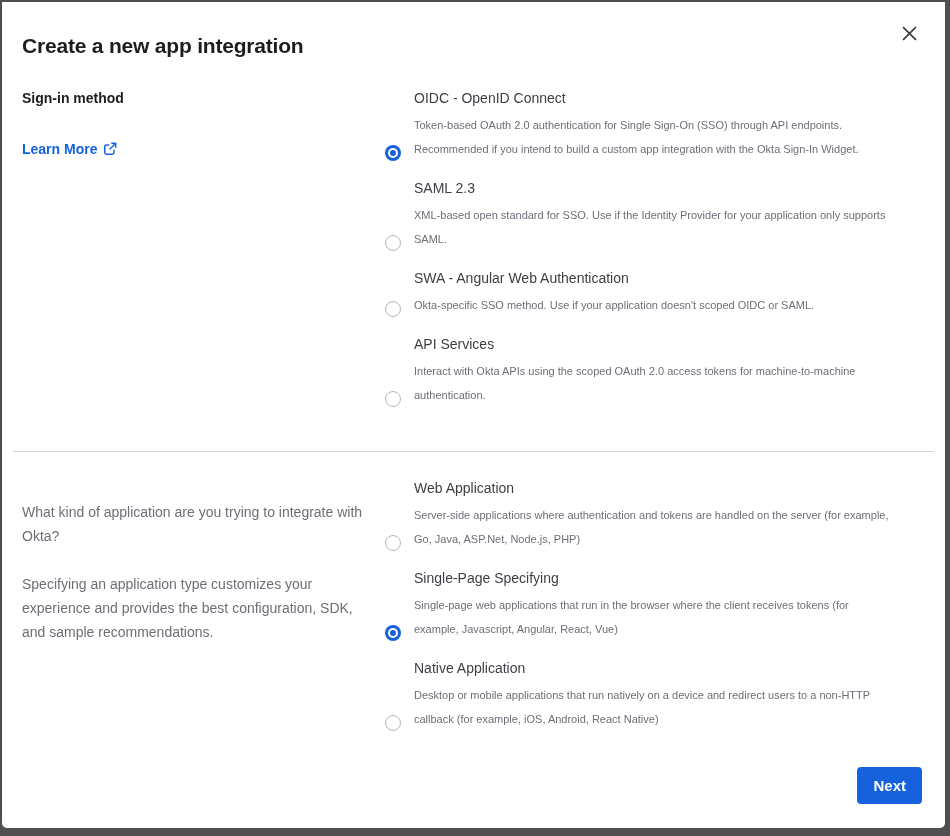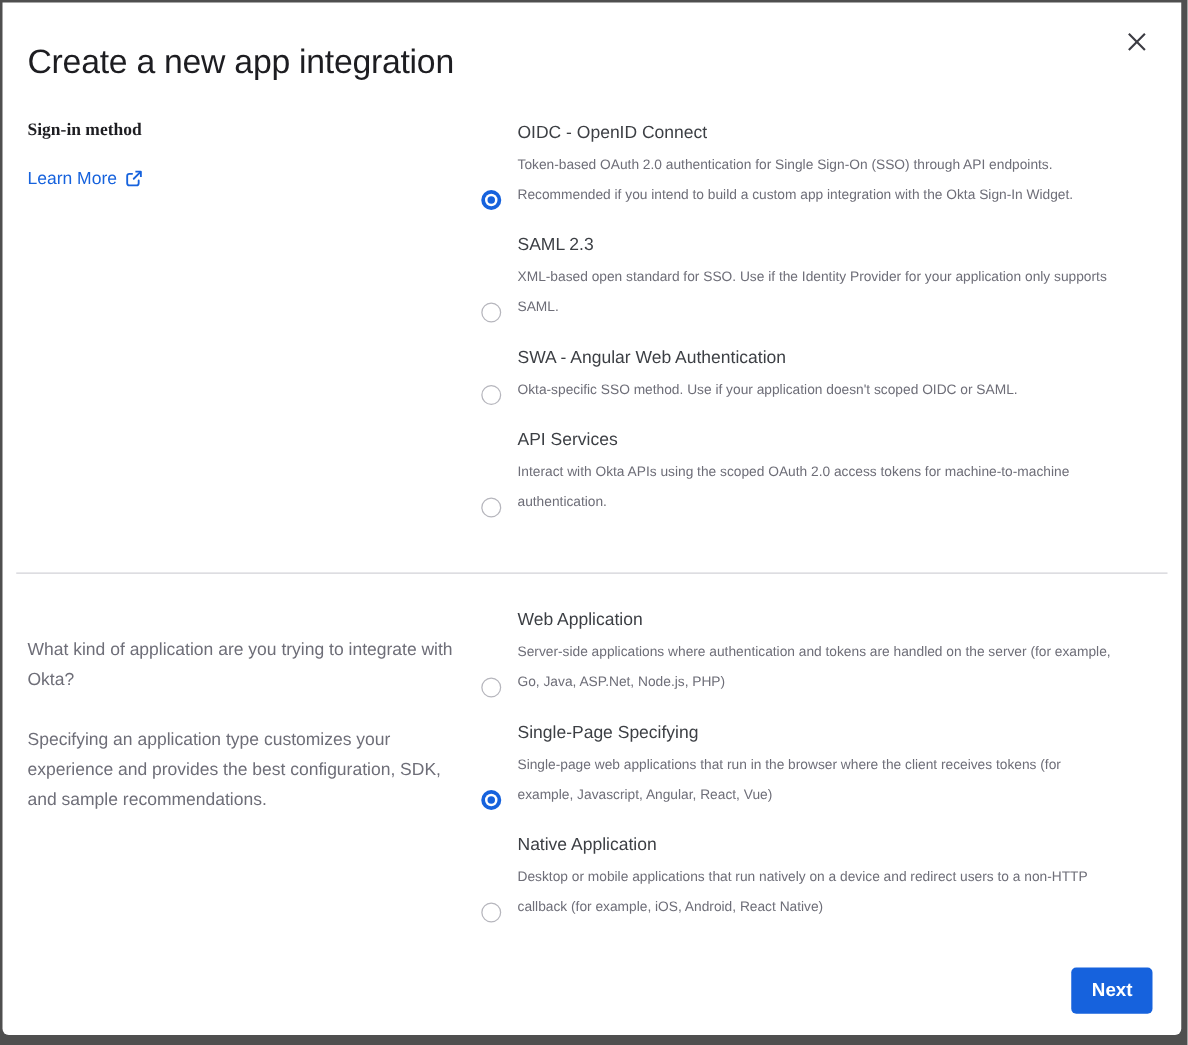--- a/index.html
+++ b/index.html
@@ -22,22 +22,22 @@
   .modal{
     position:absolute;
     top:2px;left:2px;right:5px;bottom:8px;
     background:#ffffff;
     border-radius:0 0 5px 5px;
     padding:0 20px;
     overflow:hidden;
   }
   .modal-title{
     margin-top:32px;
-    font-size:27px;
-    font-weight:400;
+    font-size:21px;
+    font-weight:700;
     letter-spacing:-0.2px;
     color:var(--heading);
   }
   .close-btn{
     position:absolute;
     top:20px;right:25px;
     width:22px;height:22px;
     background:none;border:none;
     cursor:pointer;
     color:#3c3c43;
@@ -46,29 +46,28 @@
   }
   .section{
     display:grid;
     grid-template-columns:363px 1fr;
     margin-top:32px;
   }
   .section-left .section-label{
     font-size:14px;
     font-weight:700;
     color:var(--heading);
-    font-family:Liberation Serif, serif;
   }
   .learn-more{
     display:inline-flex;
-    align-items:flex-end;
+    align-items:center;
     gap:6px;
-    margin-top:21px;
-    font-size:14px;
-    font-weight:400;
+    margin-top:35px;
+    font-size:14px;
+    font-weight:700;
     color:var(--blue);
     text-decoration:none;
   }
   .left-para{
     margin-top:20px;
     font-size:14px;
     line-height:24px;
     color:var(--body);
     max-width:348px;
   }

